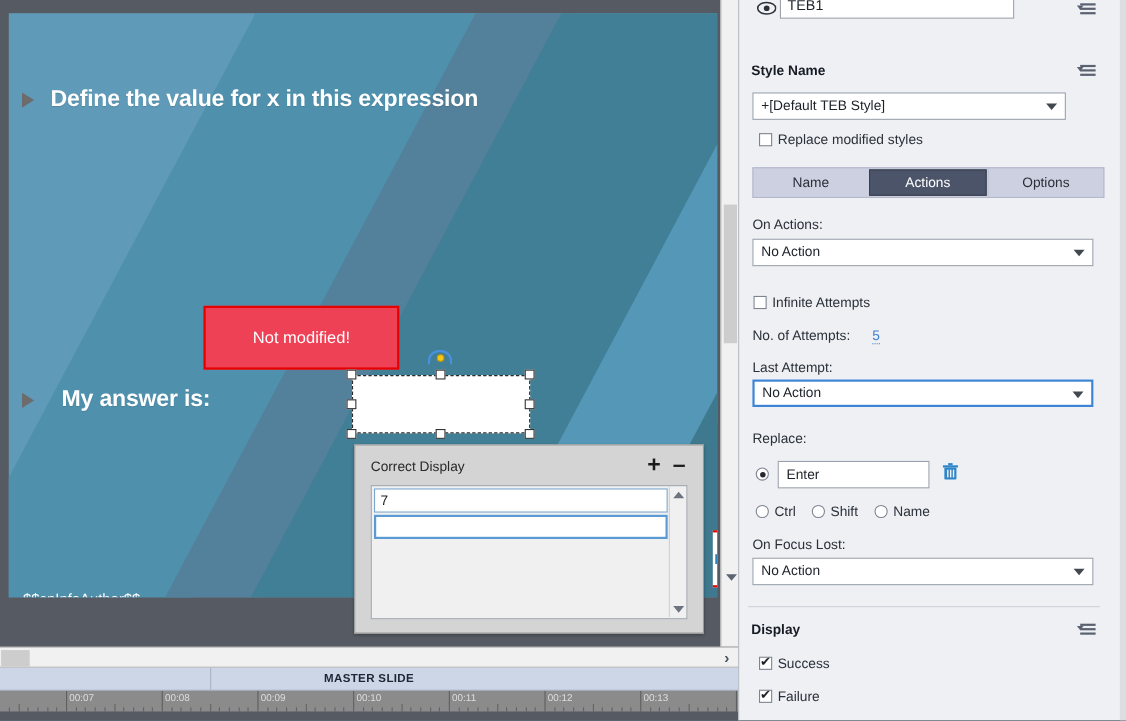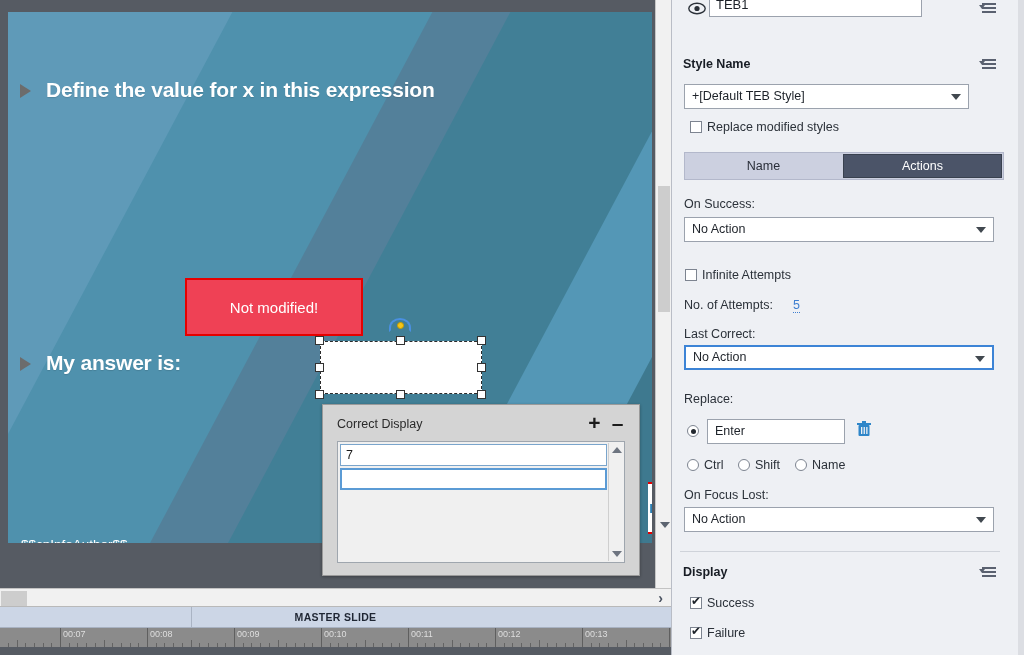--- a/index.html
+++ b/index.html
@@ -276,21 +276,21 @@
 
       <div class="bullet-arrow" style="left:12px; top:72px;"></div>
       <div class="slide-heading" style="left:38px; top:66px;">Define the value for x in this expression</div>
 
 
       <div id="feedback-box">
         <span>Not modified!</span>
       </div>
 
       <div class="bullet-arrow" style="left:12px; top:345px;"></div>
-      <div class="slide-heading" style="left:38px; top:339px;">My answer is:</div>
+      <div class="slide-heading" style="left:48px; top:339px;">My answer is:</div>
 
       <div id="author-text">$$cpInfoAuthor$$</div>
 
       <div id="edge-obj">n</div>
     </div>
 
     <div id="rot-handle-arc"></div>
     <div id="rot-handle-dot"></div>
     <div id="teb-wrap">
       <div id="teb-box"></div>
@@ -454,35 +454,36 @@
     <span>+[Default TEB Style]</span>
     <span class="pcaret"></span>
   </div>
 
   <div class="pcheck" style="left:690px; top:121px;"></div>
   <div class="plabel" style="left:707px; top:120px;">Replace modified styles</div>
 
   <div id="tabbar">
     <div class="tab">Name</div>
     <div class="tab active">Actions</div>
-  </div>
-
-  <div class="plabel" style="left:684px; top:197px;">On Success:</div>
+    <div class="tab sep">Options</div>
+  </div>
+
+  <div class="plabel" style="left:684px; top:197px;">On Actions:</div>
   <div class="pfield" style="left:684px; top:217px; width:310px;">
     <span>No Action</span>
     <span class="pcaret"></span>
   </div>
 
   <div class="pcheck" style="left:685px; top:269px;"></div>
   <div class="plabel" style="left:702px; top:268px;">Infinite Attempts</div>
 
   <div class="plabel" style="left:684px; top:298px;">No. of Attempts:</div>
   <div id="attempts-value">5</div>
 
-  <div class="plabel" style="left:684px; top:327px;">Last Correct:</div>
+  <div class="plabel" style="left:684px; top:327px;">Last Attempt:</div>
   <div class="pfield focused" style="left:684px; top:345px; width:310px;">
     <span>No Action</span>
     <span class="pcaret"></span>
   </div>
 
   <div class="plabel" style="left:684px; top:392px;">Replace:</div>
   <div class="pradio on" style="left:687px; top:425px;"></div>
   <div class="pfield" style="left:707px; top:419px; width:138px;">Enter</div>
   <div id="trash-icon">
     <svg width="14" height="16" viewBox="0 0 14 16">

